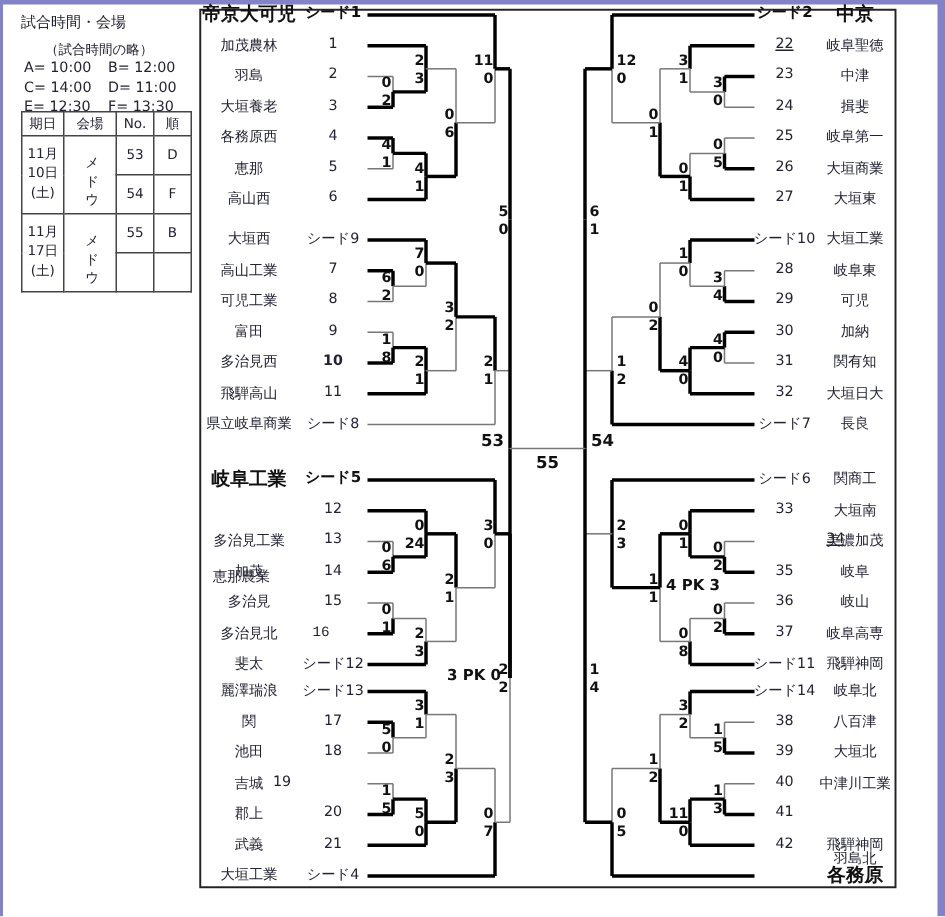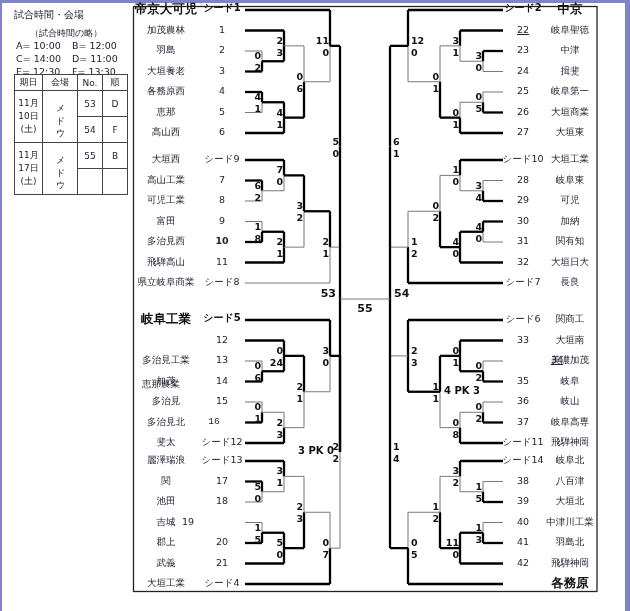--- a/index.html
+++ b/index.html
@@ -460,21 +460,21 @@
       <div class="bn" style="width: 80px; top: 436px; left: 530px; text-align: center;">飛騨神岡</div>
       <div class="bt" style="width: 80px; top: 436px; left: 483px; text-align: center;">シード11</div>
       <div class="bn" style="width: 80px; top: 454px; left: 530px; text-align: center;">岐阜北</div>
       <div class="bt" style="width: 80px; top: 454px; left: 483px; text-align: center;">シード14</div>
       <div class="bn" style="width: 80px; top: 474.5px; left: 530px; text-align: center;">八百津</div>
       <div class="bt" style="width: 80px; top: 474.5px; left: 483px; text-align: center;">38</div>
       <div class="bn" style="width: 80px; top: 495px; left: 530px; text-align: center;">大垣北</div>
       <div class="bt" style="width: 80px; top: 495px; left: 483px; text-align: center;">39</div>
       <div class="bn" style="width: 80px; top: 515.5px; left: 530px; text-align: center;">中津川工業</div>
       <div class="bt" style="width: 80px; top: 515.5px; left: 483px; text-align: center;">40</div>
-      <div class="bn" style="width: 80px; top: 536px; left: 530px; text-align: center;">羽島北</div>
+      <div class="bn" style="width: 80px; top: 566px; left: 530px; text-align: center;">羽島北</div>
       <div class="bt" style="width: 80px; top: 536px; left: 483px; text-align: center;">41</div>
       <div class="bn" style="width: 80px; top: 556.5px; left: 530px; text-align: center;">飛騨神岡</div>
       <div class="bt" style="width: 80px; top: 556.5px; left: 483px; text-align: center;">42</div>
       <div class="bn em" style="width: 80px; top: 575px; left: 530px; text-align: center;">各務原</div>
       <div class="bt em" style="width: 80px; top: 575px; left: 483px; text-align: center; margin-top: 45px;">シード3</div>
       <div class="sc" style="width: 80px; top: 50.25px; left: 402px; text-align: right;">3</div>
       <div class="sc" style="width: 80px; top: 62.25px; left: 402px; text-align: right;">0</div>
       <div class="sc" style="width: 80px; top: 34.875px; left: 379px; text-align: right;">3</div>
       <div class="sc" style="width: 80px; top: 46.875px; left: 379px; text-align: right;">1</div>
       <div class="sc" style="width: 80px; top: 91.25px; left: 402px; text-align: right;">0</div>

